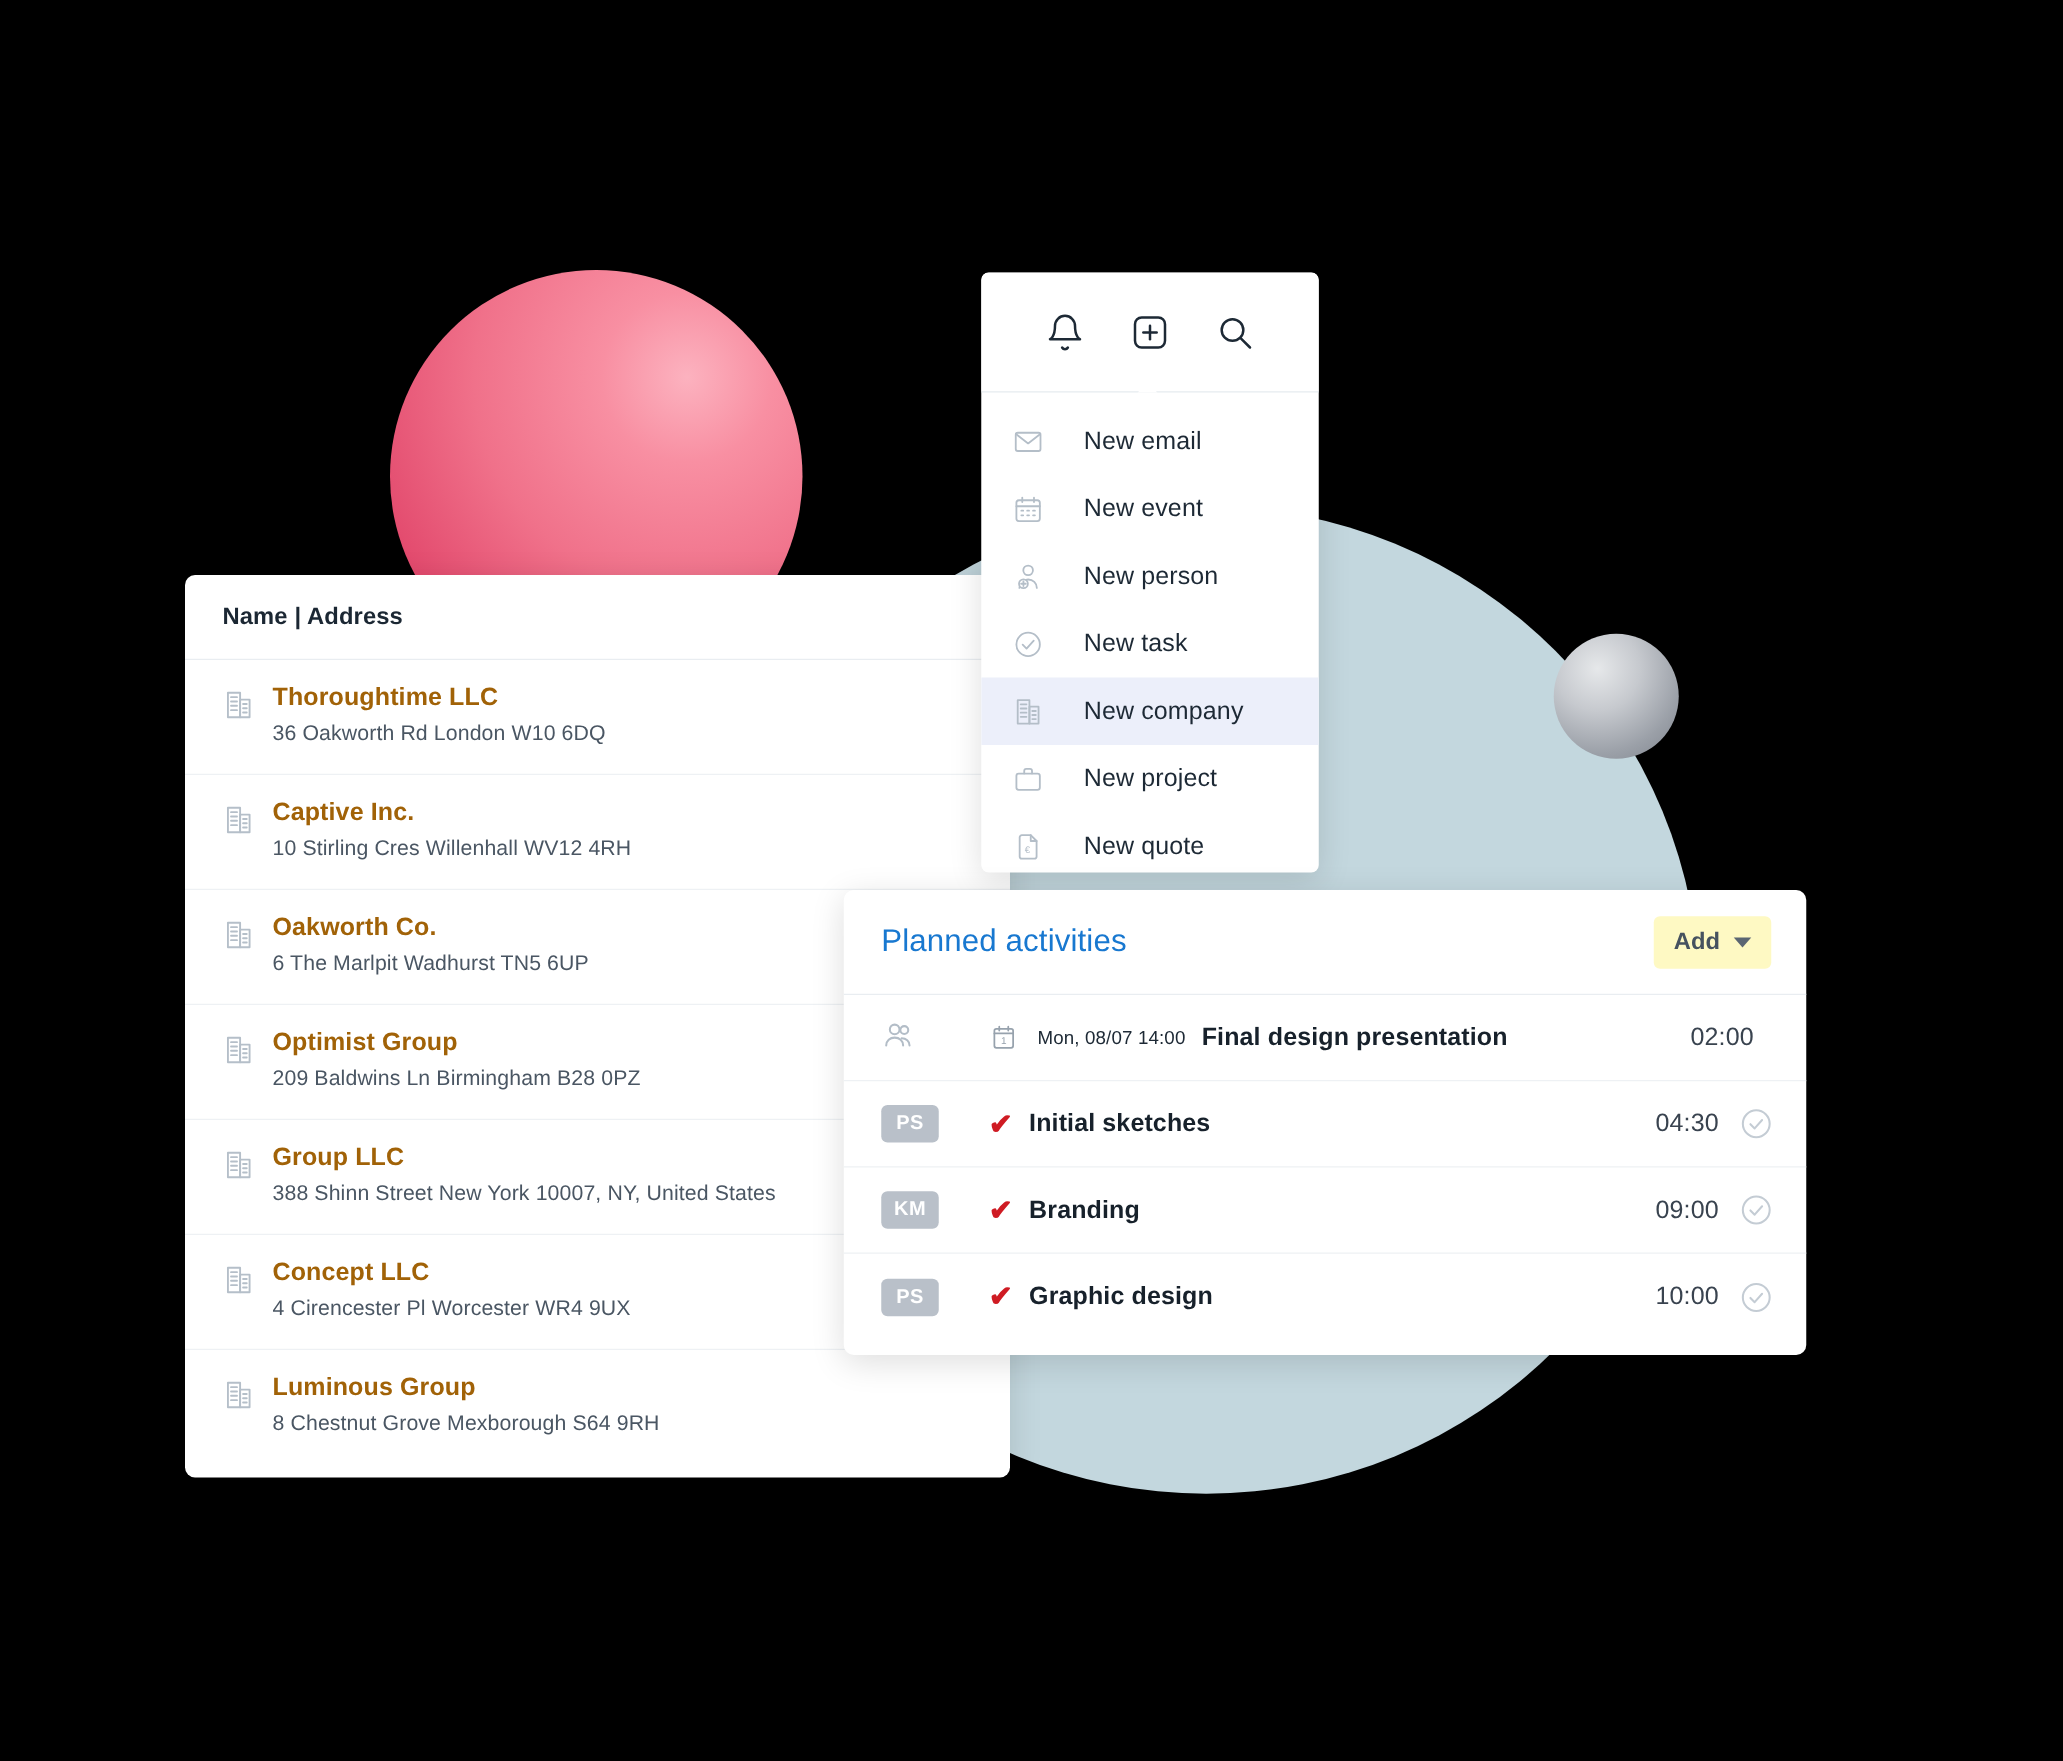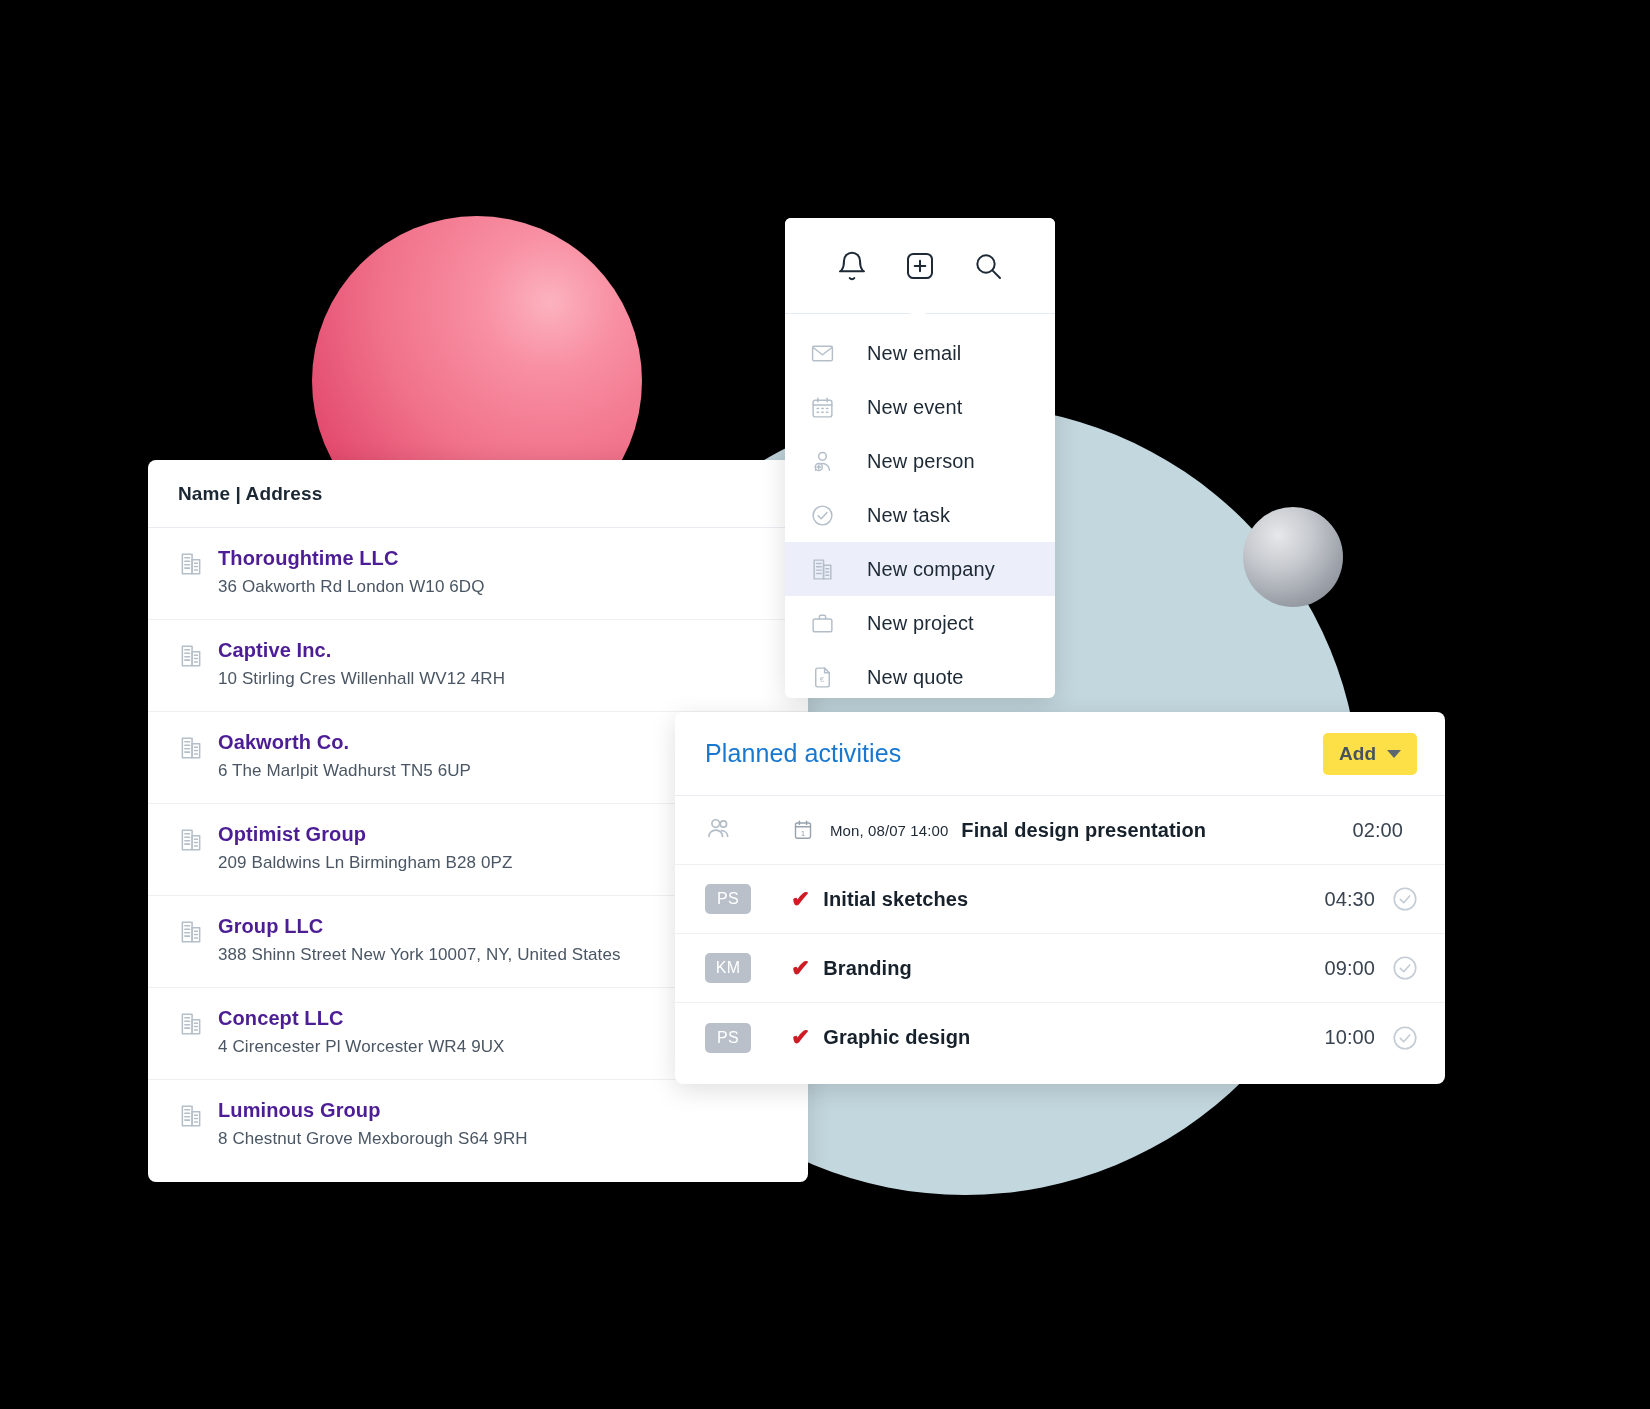--- a/index.html
+++ b/index.html
@@ -45,21 +45,21 @@
     font-size: 19px; font-weight: bold; color: #1b2733; letter-spacing: .1px;
   }
   .company-row {
     display: flex; align-items: flex-start; gap: 14px;
     padding: 19px 30px 19px 30px; border-bottom: 1px solid #eef1f4;
     height: 92px;
   }
   .company-row:last-child { border-bottom: none; }
   .company-icon { flex: 0 0 auto; margin-top: 4px; }
   .company-text { display: flex; flex-direction: column; gap: 7px; }
-  .company-name { font-size: 20px; font-weight: bold; color: #4c1d95; letter-spacing: .1px; }
+  .company-name { font-size: 20px; font-weight: bold; color: #a16207; letter-spacing: .1px; }
   .company-address { font-size: 17px; color: #4a5663; letter-spacing: .1px; }
 
   
   #menu-card {
     left: 785px; top: 218px; width: 270px; height: 480px;
     border-radius: 6px; overflow: hidden;
   }
   .menu-topbar {
     height: 95px; display: flex; align-items: center; justify-content: center;
     gap: 36px; background: #fff;
@@ -83,38 +83,38 @@
 
   
   #activities-card { left: 675px; top: 712px; width: 770px; height: 372px; }
   .act-head {
     height: 84px; display: flex; align-items: center; justify-content: space-between;
     padding: 0 28px 0 30px; border-bottom: 1px solid #e9edf1;
   }
   .act-title { font-size: 25px; color: #1878d0; letter-spacing: .1px; }
   .add-btn {
     display: flex; align-items: center; gap: 11px;
-    background: #fde047; border: none; border-radius: 5px;
+    background: #fef9c3; border: none; border-radius: 5px;
     padding: 10px 16px; cursor: pointer;
   }
   .add-btn-label { font-size: 19px; color: #46525f; font-weight: bold; }
   .caret-down {
     width: 0; height: 0; border-left: 7px solid transparent;
     border-right: 7px solid transparent; border-top: 8px solid #5b6672;
   }
   .act-row {
     display: flex; align-items: center; height: 69px;
     padding: 0 26px 0 30px; border-bottom: 1px solid #eef1f4;
   }
   .act-row:last-child { border-bottom: none; }
   .act-avatar-col { width: 86px; display: flex; align-items: center; }
   .avatar-badge {
     width: 46px; height: 30px; border-radius: 5px; background: #b9c0c9;
     display: flex; align-items: center; justify-content: center;
-    color: #fff; font-size: 16px; font-weight: normal; letter-spacing: .3px;
+    color: #fff; font-size: 16px; font-weight: bold; letter-spacing: .3px;
   }
   .act-mid { flex: 1; display: flex; align-items: center; gap: 13px; }
   .act-check { color: #cf1b23; font-size: 23px; font-weight: bold; line-height: 1; }
   .act-date { font-size: 15px; color: #1d2935; letter-spacing: .1px; }
   .act-name { font-size: 20px; color: #17212b; font-weight: bold; letter-spacing: .1px; }
   .act-time { font-size: 20px; color: #39434f; letter-spacing: .1px; margin-right: 16px; }
   .act-done { line-height: 0; }
   .cal-icon { line-height: 0; margin-right: 2px; }
 </style>
 </head>

